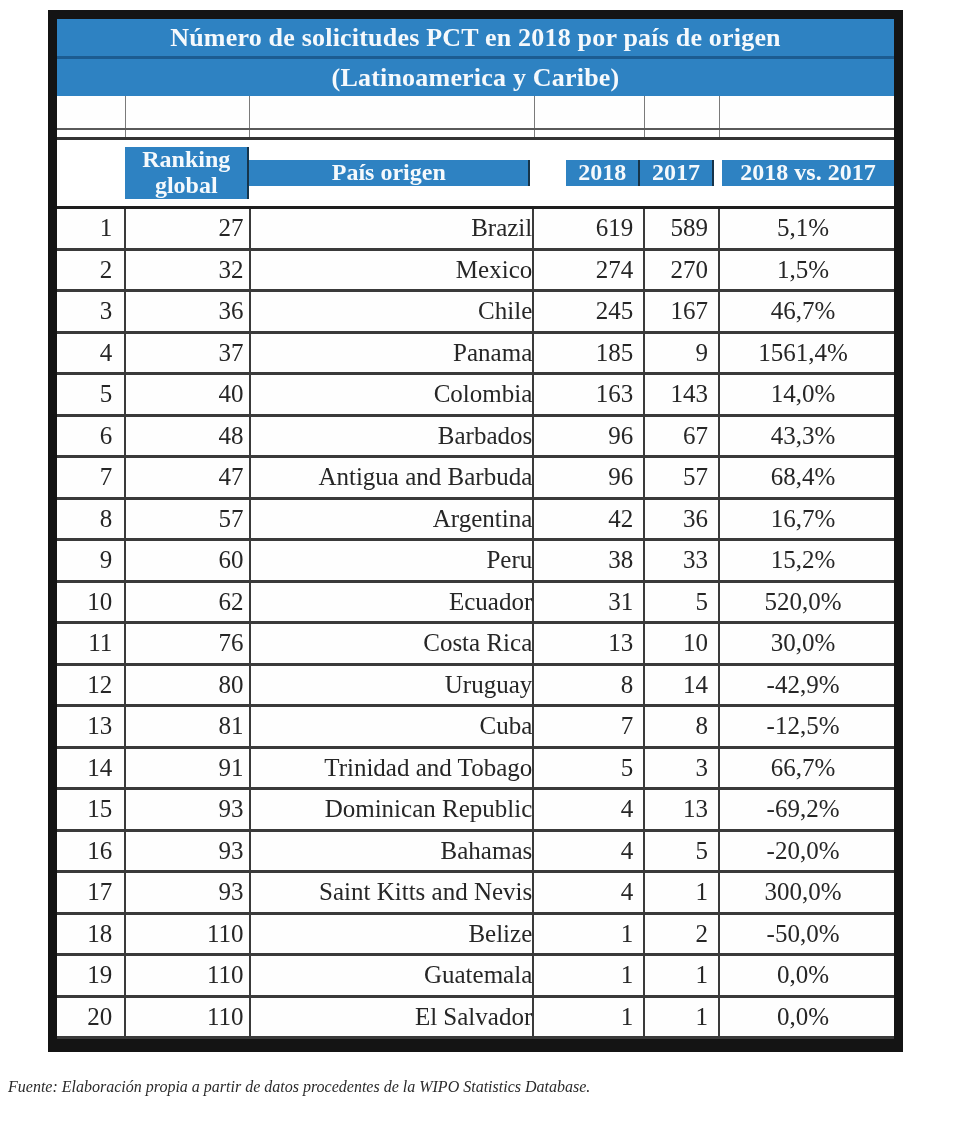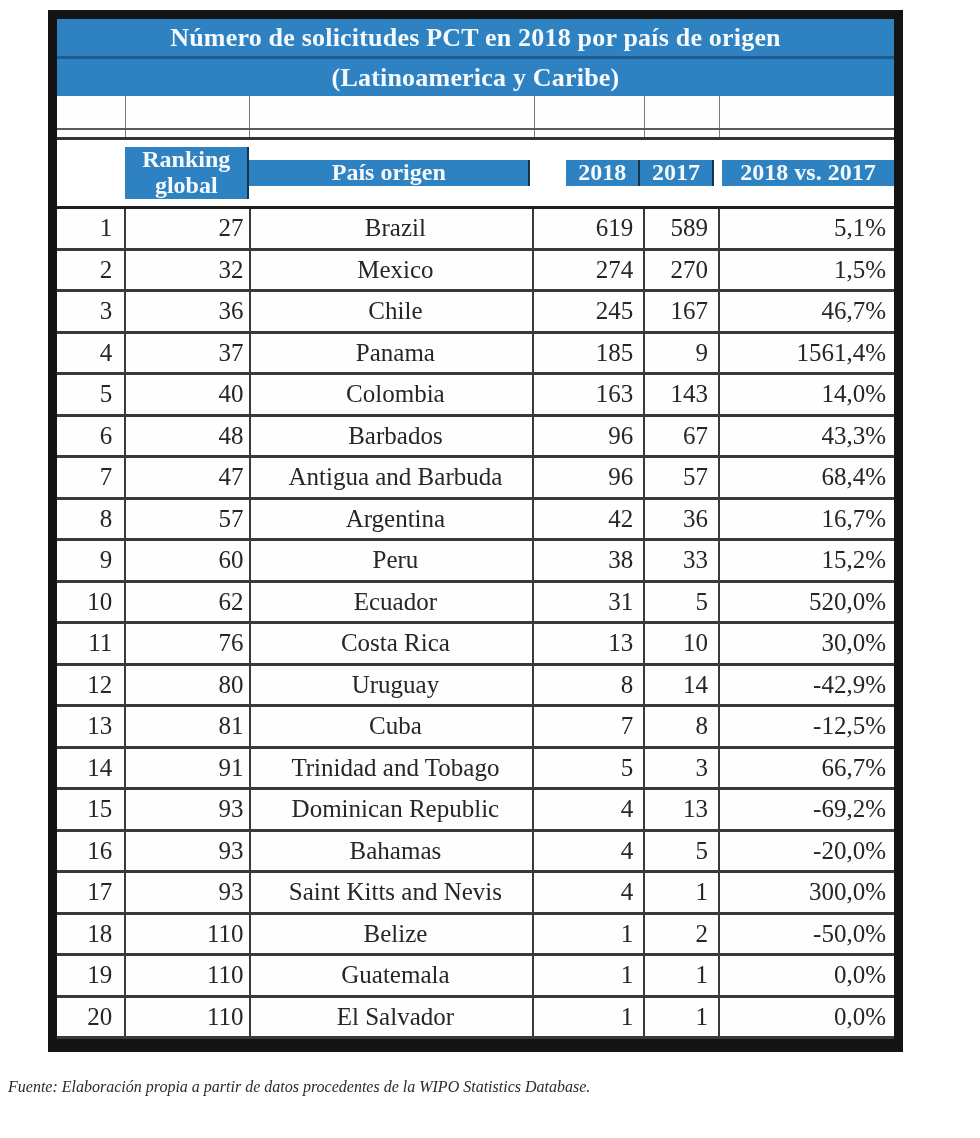--- a/index.html
+++ b/index.html
@@ -70,24 +70,24 @@
   .data-row .c {
     font-size: 25px;
     line-height: 38.5px;
     border-right: 2px solid #3a3a3a;
     color: #262626;
   }
   .data-row .c:last-child { border-right: none; }
   .data-row .num { text-align: right; }
   .data-row .c1 { padding-right: 12px; }
   .data-row .c2 { padding-right: 5px; }
-  .data-row .c3 { text-align: center; padding-left: 8px; }
+  .data-row .c3 { text-align: right; padding-left: 8px; }
   .data-row .c4 { padding-right: 10px; }
   .data-row .c5 { padding-right: 10px; }
-  .data-row .c6 { padding-right: 8px; }
+  .data-row .c6 { padding-right: 8px; text-align: center; }
 
   
   .source {
     position: absolute;
     left: 8px; top: 1078px;
     width: 964px;
     font-style: italic;
     font-size: 16px;
     color: #2a2a2a;
     white-space: nowrap;

